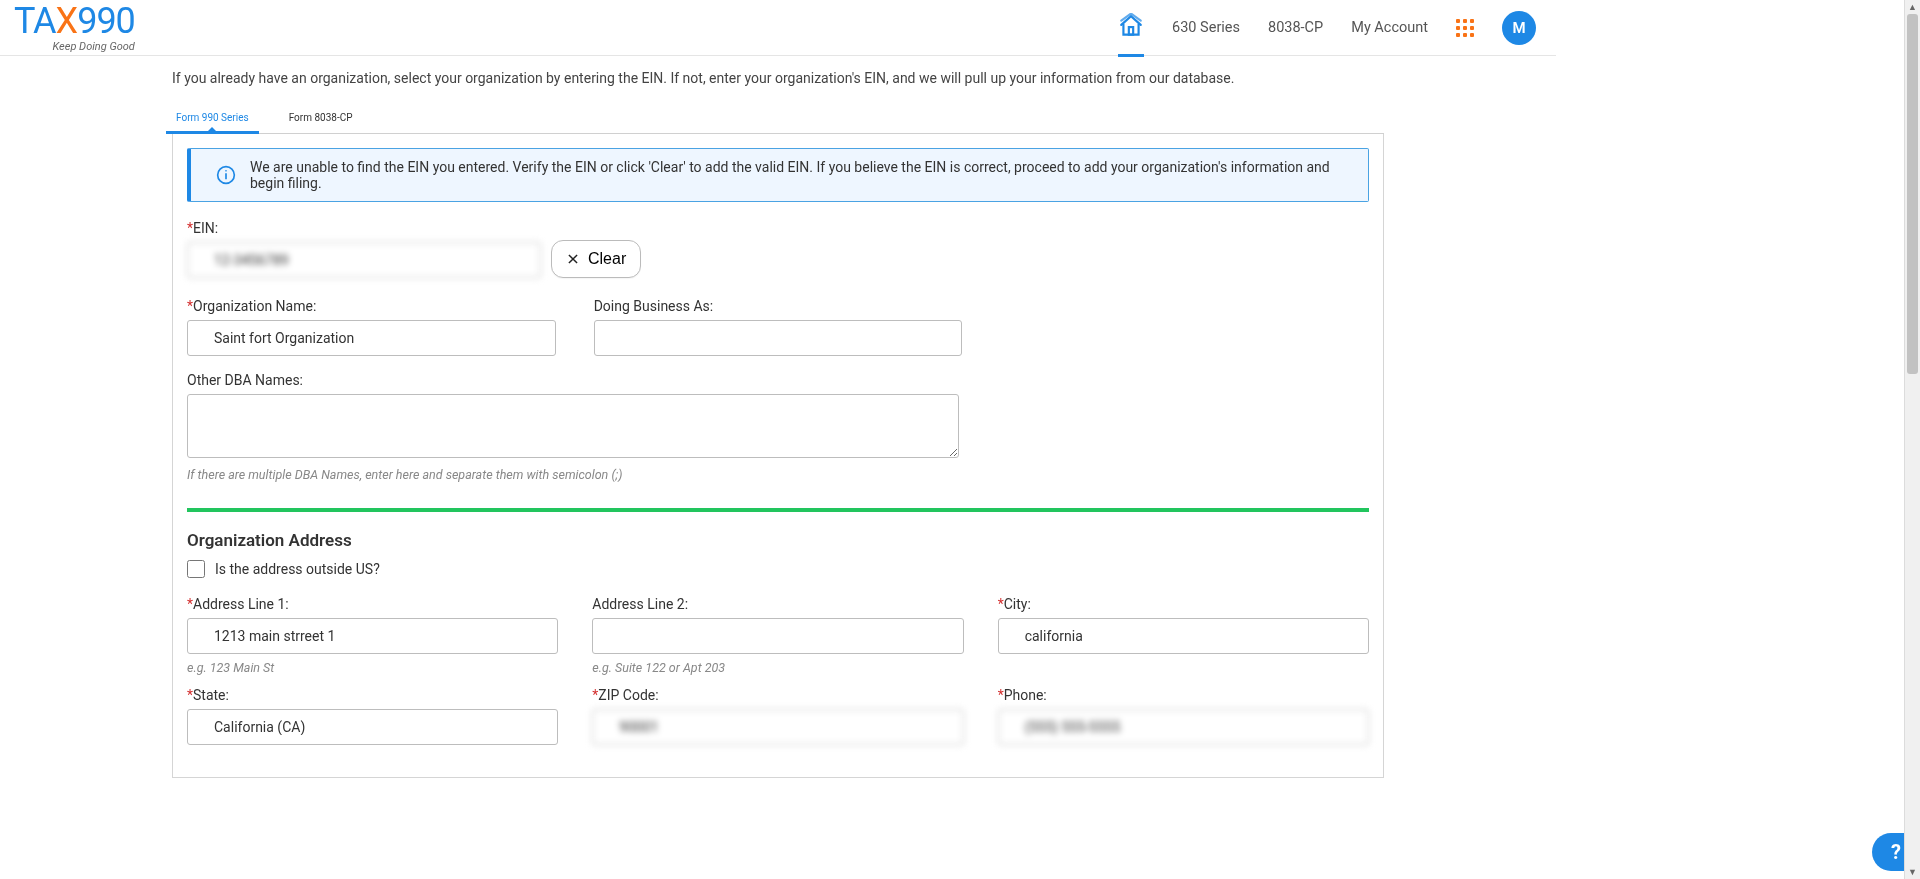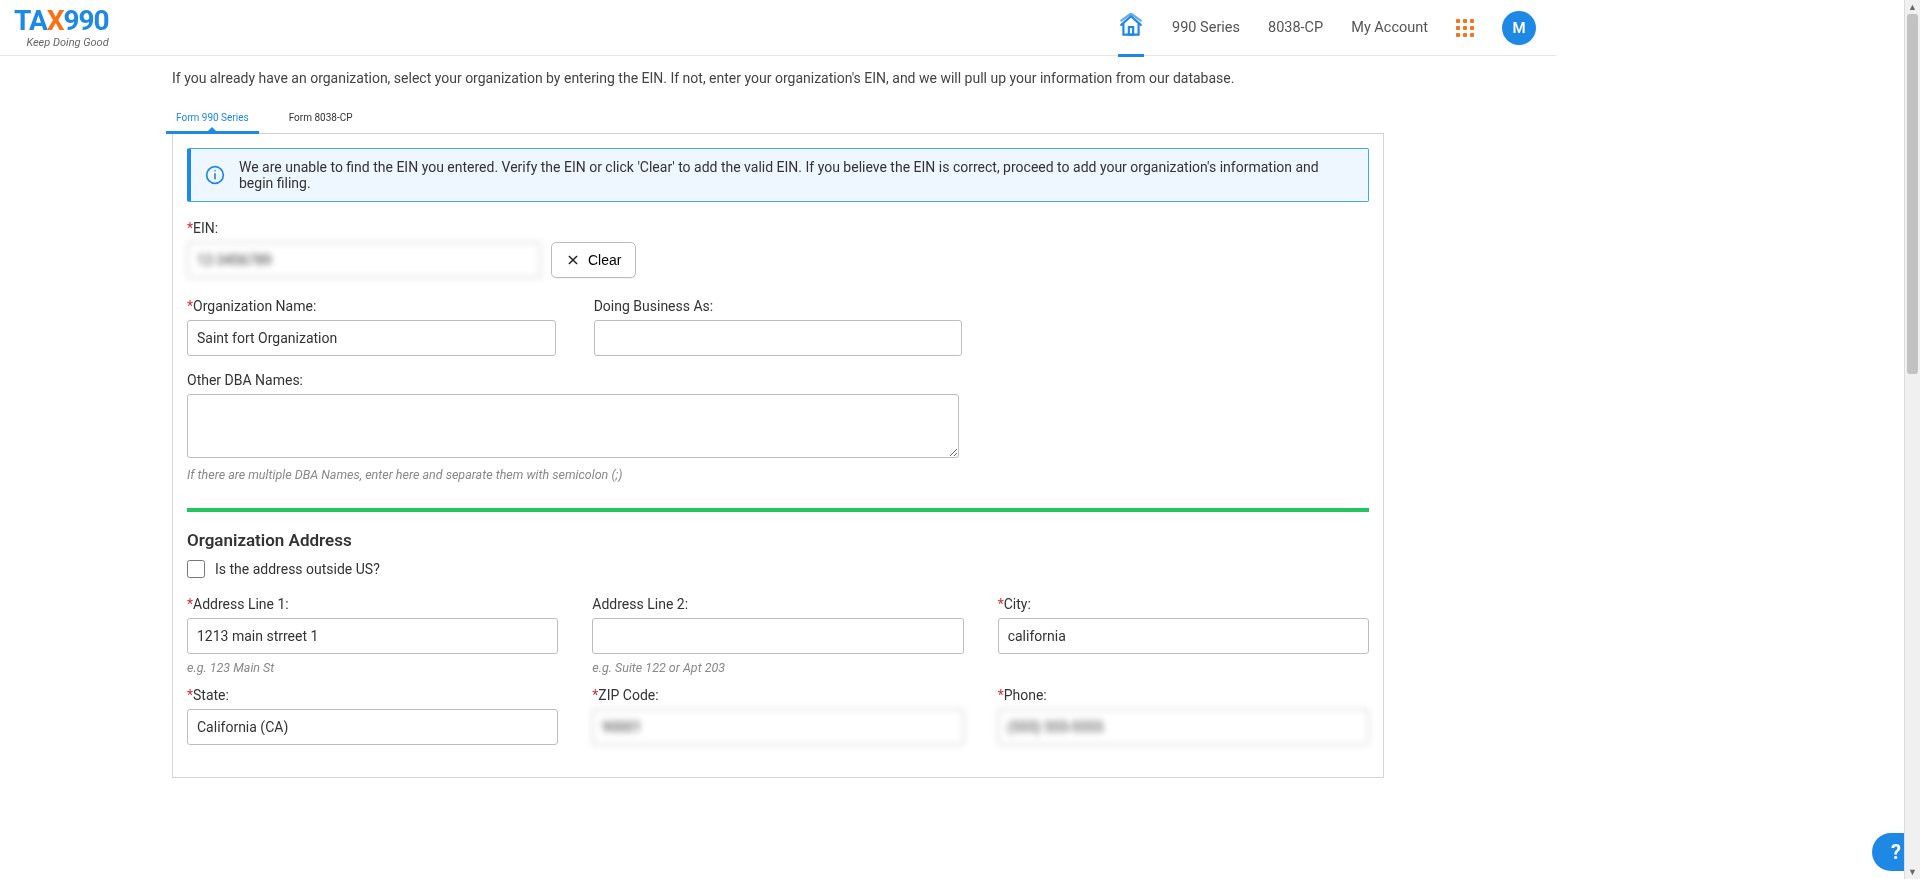--- a/index.html
+++ b/index.html
@@ -17,21 +17,21 @@
   
   .header {
     display: flex;
     align-items: center;
     justify-content: space-between;
     padding: 8px 20px 8px 14px;
     border-bottom: 1px solid #e5e5e5;
     height: 56px;
   }
   .logo { display: flex; flex-direction: column; align-items: flex-end; line-height: 1; }
-  .logo-main { font-size: 28px; font-weight: 700; letter-spacing: -1px; color: #1e88e5; }
+  .logo-main { font-size: 36px; font-weight: 400; letter-spacing: -1px; color: #1e88e5; }
   .logo-main .x { color: #f97316; }
   .logo-sub { font-size: 11px; color: #666; font-style: italic; margin-top: 2px; }
   .nav { display: flex; align-items: center; gap: 28px; }
   .nav-item { color: #555; font-size: 14.5px; cursor: pointer; padding: 14px 0; }
   .nav-home { color: #1e88e5; border-bottom: 3px solid #1e88e5; padding-bottom: 11px; }
   .home-icon { width: 26px; height: 26px; }
   .apps-icon {
     width: 18px; height: 18px;
     display: grid; grid-template-columns: repeat(3, 4px); grid-template-rows: repeat(3, 4px);
     gap: 3px; cursor: pointer;
@@ -58,42 +58,42 @@
     border-left: 7px solid transparent; border-right: 7px solid transparent;
     border-bottom: 7px solid #1e88e5;
   }
   .form-card {
     border: 1px solid #d5d5d5; border-top: none; padding: 14px 14px 20px;
   }
   .alert {
     display: flex; align-items: center; gap: 14px;
     background: #eef6ff; border: 1px solid #4aa3e3;
     border-left: 4px solid #1e88e5;
-    padding: 10px 14px; border-radius: 2px; margin-bottom: 18px;
+    padding: 10px 25px; border-radius: 2px; margin-bottom: 18px;
     color: #333; font-size: 14px;
   }
   .alert svg { flex-shrink: 0; }
   .form-row { display: flex; gap: 38px; margin-bottom: 16px; }
   .field { flex: 1; }
   .field.narrow { flex: 0 0 354px; }
   .label { font-size: 14px; color: #333; margin-bottom: 6px; display: block; }
   .req { color: #d32f2f; }
   input[type="text"], textarea, select {
     width: 100%; border: 1px solid #bdbdbd; border-radius: 3px;
-    padding: 9px 9px; font-size: 14px; color: #333;
+    padding: 9px 26px; font-size: 14px; color: #333;
     background: #fff; font-family: inherit;
   }
   textarea { resize: both; height: 64px; }
   .filled { background: #e3ecf9; }
   .blurred { color: #999; filter: blur(3px); }
   .hint { font-size: 12.5px; color: #888; font-style: italic; margin-top: 6px; }
   .clear-btn {
     display: inline-flex; align-items: center; gap: 8px;
-    border: 1px solid #bbb; background: #fff; border-radius: 5px;
-    padding: 9px 14px; cursor: pointer; font-size: 14px;
+    border: 1px solid #bbb; background: #fff; border-radius: 12px;
+    padding: 9px 14px; cursor: pointer; font-size: 16px;
     box-shadow: 0 1px 1px rgba(0,0,0,0.04);
   }
   .clear-btn svg { width: 14px; height: 14px; }
   .section-title { font-size: 17px; font-weight: 600; margin: 26px 0 10px; border-top: 4px solid #22c55e; padding-top: 18px; }
   .checkbox-row { display: flex; align-items: center; gap: 10px; margin-bottom: 18px; }
   .checkbox-row input[type="checkbox"] { width: 18px; height: 18px; border: 2px solid #333; cursor: pointer; }
   .help-fab {
     position: fixed; right: 0; bottom: 8px;
     background: #1e88e5; color: #fff; width: 48px; height: 38px;
     border-radius: 20px 0 0 20px; display: flex; align-items: center; justify-content: center;
@@ -132,21 +132,21 @@
     </div>
     <div class="nav">
       <div class="nav-item nav-home">
         <svg class="home-icon" viewBox="0 0 24 24" fill="none" stroke="#1e88e5" stroke-width="2">
           <path d="M3 11 L12 3 L21 11" stroke-linecap="round"></path>
           <path d="M3 7 L12 0.5 L21 7" stroke-linecap="round" opacity="0.7"></path>
           <path d="M5 10 V20 H19 V10"></path>
           <rect x="10" y="13" width="4" height="7"></rect>
         </svg>
       </div>
-      <div class="nav-item">990 Series</div>
+      <div class="nav-item">630 Series</div>
       <div class="nav-item">8038-CP</div>
       <div class="nav-item">My Account</div>
       <div class="apps-icon">
         <span></span>
           <span></span>
           <span></span>
         <span></span>
           <span></span>
           <span></span>
         <span></span>

